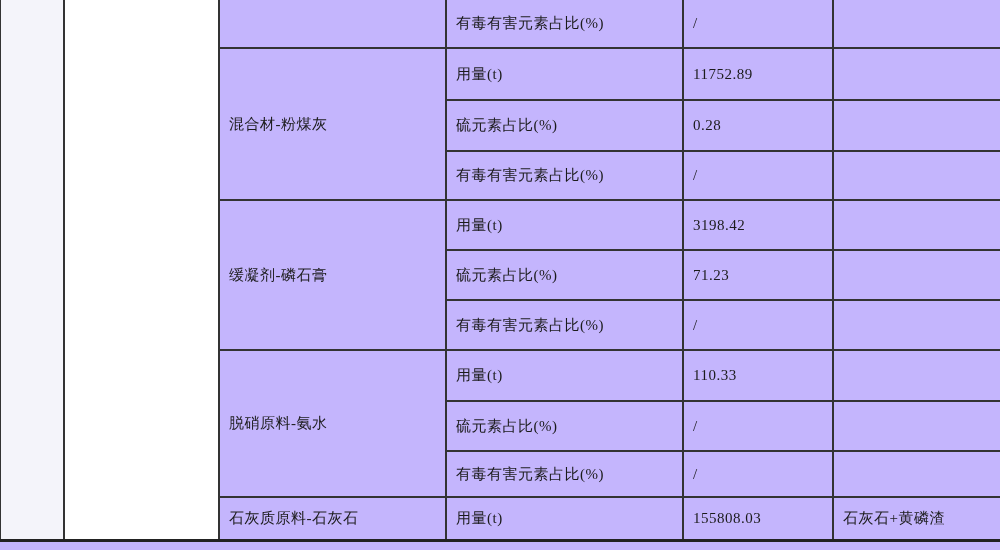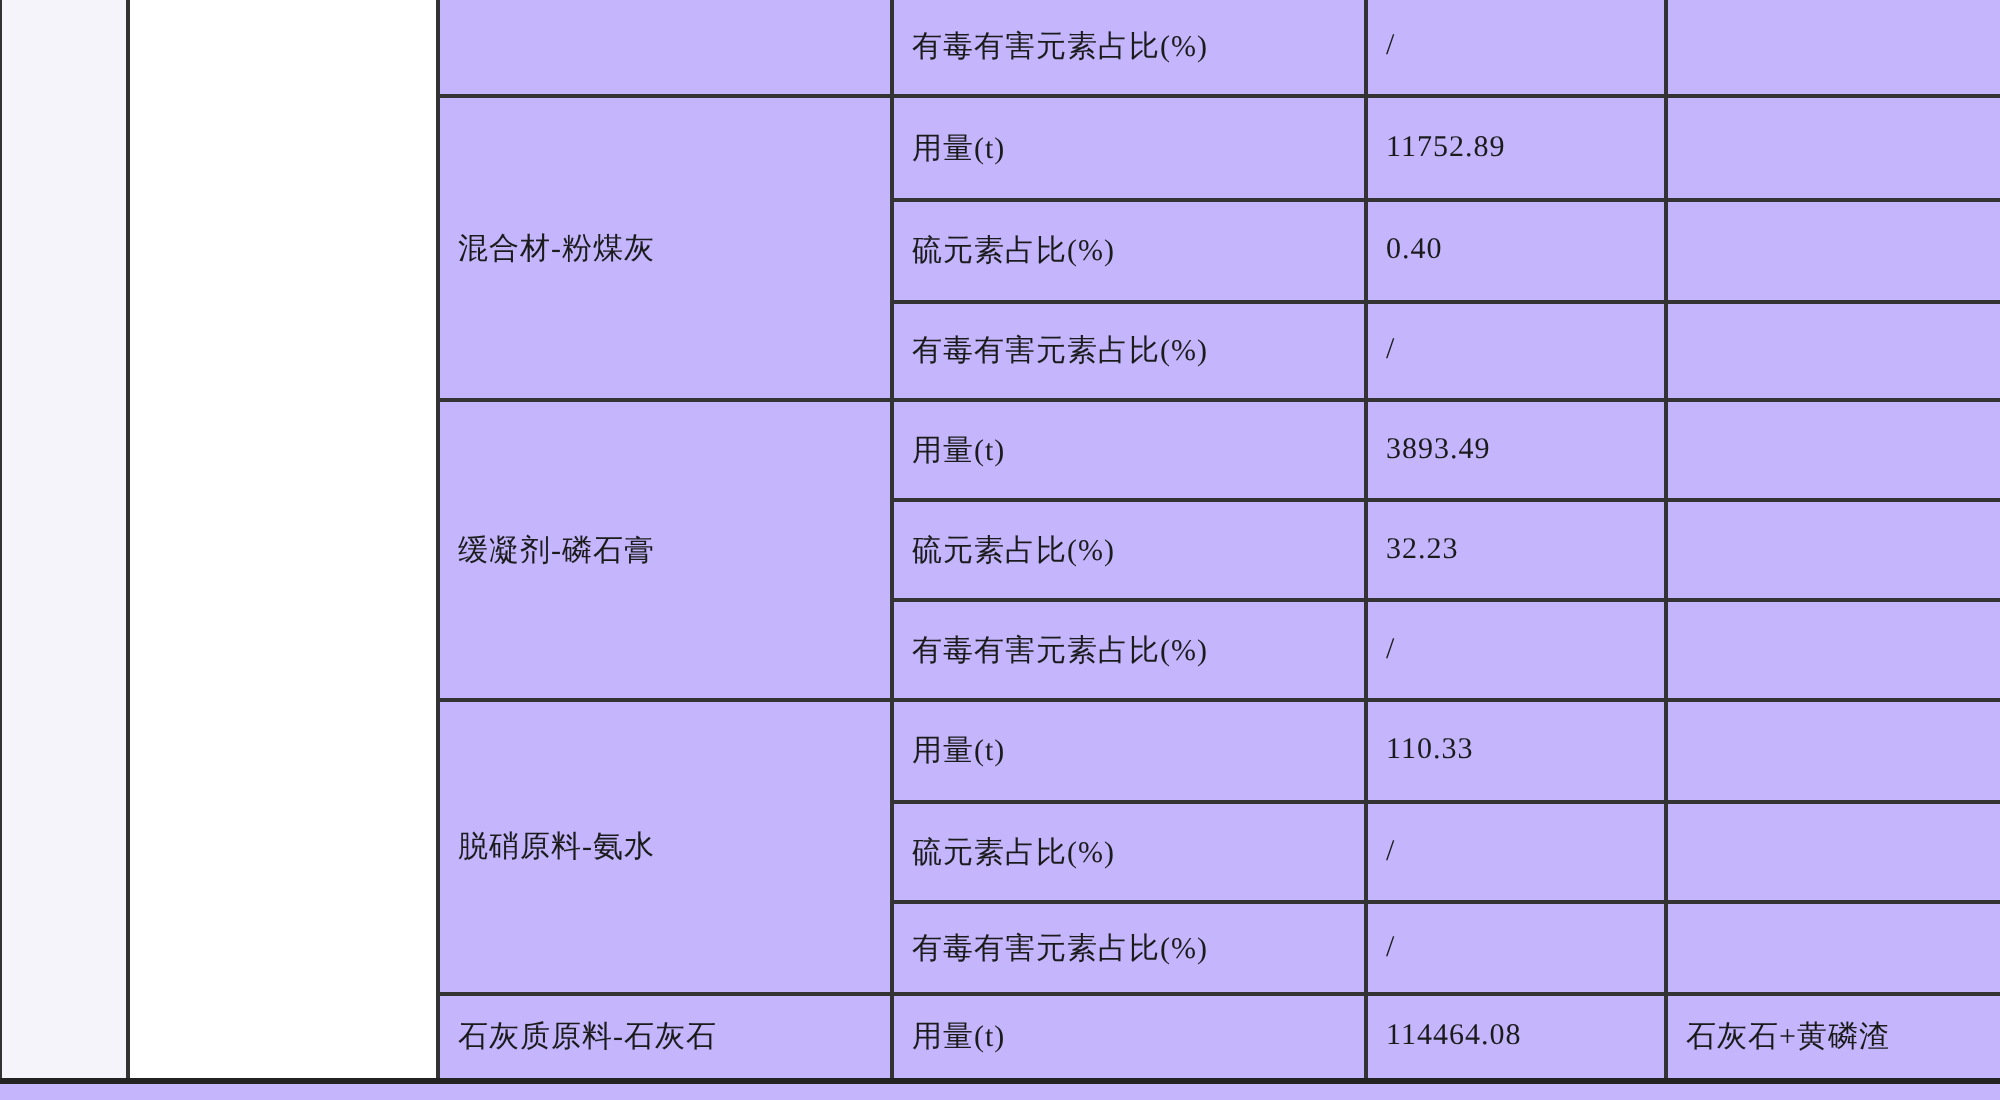--- a/index.html
+++ b/index.html
@@ -88,38 +88,38 @@
       </tr>
 
       <tr class="r2">
         <td class="material-cell" rowspan="3">混合材-粉煤灰</td>
         <td class="property-cell">用量(t)</td>
         <td class="value-cell">11752.89</td>
         <td class="remark-cell"></td>
       </tr>
       <tr class="r3">
         <td class="property-cell">硫元素占比(%)</td>
-        <td class="value-cell">0.40</td>
+        <td class="value-cell">0.28</td>
         <td class="remark-cell"></td>
       </tr>
       <tr class="r4">
         <td class="property-cell">有毒有害元素占比(%)</td>
         <td class="value-cell">/</td>
         <td class="remark-cell"></td>
       </tr>
 
       <tr class="r5">
         <td class="material-cell" rowspan="3">缓凝剂-磷石膏</td>
         <td class="property-cell">用量(t)</td>
-        <td class="value-cell">3893.49</td>
+        <td class="value-cell">3198.42</td>
         <td class="remark-cell"></td>
       </tr>
       <tr class="r6">
         <td class="property-cell">硫元素占比(%)</td>
-        <td class="value-cell">32.23</td>
+        <td class="value-cell">71.23</td>
         <td class="remark-cell"></td>
       </tr>
       <tr class="r7">
         <td class="property-cell">有毒有害元素占比(%)</td>
         <td class="value-cell">/</td>
         <td class="remark-cell"></td>
       </tr>
 
       <tr class="r8">
         <td class="material-cell" rowspan="3">脱硝原料-氨水</td>
@@ -134,18 +134,18 @@
       </tr>
       <tr class="r10">
         <td class="property-cell">有毒有害元素占比(%)</td>
         <td class="value-cell">/</td>
         <td class="remark-cell"></td>
       </tr>
 
       <tr class="r11">
         <td class="material-cell bottom-edge">石灰质原料-石灰石</td>
         <td class="property-cell bottom-edge">用量(t)</td>
-        <td class="value-cell bottom-edge">114464.08</td>
+        <td class="value-cell bottom-edge">155808.03</td>
         <td class="remark-cell bottom-edge">石灰石+黄磷渣</td>
       </tr>
     </tbody>
   </table>
 </div>
 
 </body></html>

